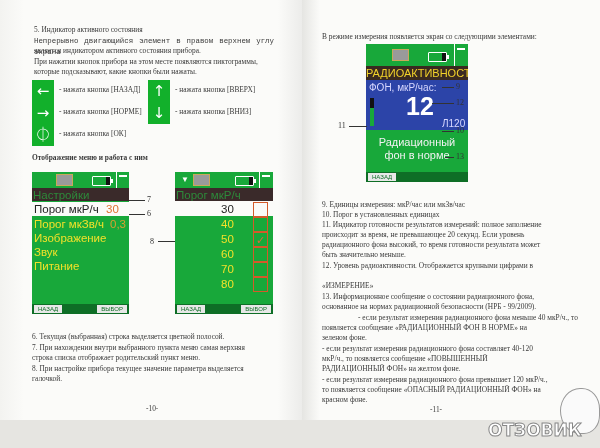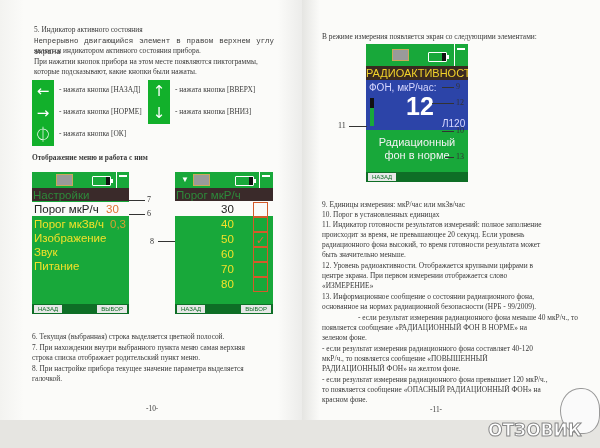--- a/index.html
+++ b/index.html
@@ -165,21 +165,20 @@
   <div class="callout" style="left:143px;top:157px;width:9px;"></div>
   <div class="callout-num" style="left:154px;top:152px;">13</div>
 
   <div class="txt" style="left:20px;top:200px;">9. Единицы измерения: мкР/час или мкЗв/час</div>
   <div class="txt" style="left:20px;top:210px;">10. Порог в установленных единицах</div>
   <div class="txt" style="left:20px;top:220px;">11. Индикатор готовности результатов измерений: полное заполнение</div>
   <div class="txt" style="left:20px;top:230px;">происходит за время, не превышающее 20 секунд. Если уровень</div>
   <div class="txt" style="left:20px;top:240px;">радиационного фона высокий, то время готовности результата может</div>
   <div class="txt" style="left:20px;top:250px;">быть значительно меньше.</div>
   <div class="txt" style="left:20px;top:261px;">12. Уровень радиоактивности. Отображается крупными цифрами в</div>
-  <div class="txt" style="left:20px;top:271px;">центре экрана. При первом измерении отображается слово</div>
   <div class="txt" style="left:20px;top:281px;">«ИЗМЕРЕНИЕ»</div>
   <div class="txt" style="left:20px;top:292px;">13. Информационное сообщение о состоянии радиационного фона,</div>
   <div class="txt" style="left:20px;top:302px;">основанное на нормах радиационной безопасности (НРБ - 99/2009).</div>
   <div class="txt" style="left:20px;top:313px;margin-left:36px;">- если результат измерения радиационного фона меньше 40 мкР/ч., то</div>
   <div class="txt" style="left:20px;top:323px;">появляется сообщение «РАДИАЦИОННЫЙ ФОН В НОРМЕ» на</div>
   <div class="txt" style="left:20px;top:333px;">зеленом фоне.</div>
   <div class="txt" style="left:20px;top:344px;">- если результат измерения радиационного фона составляет 40-120</div>
   <div class="txt" style="left:20px;top:354px;">мкР/ч., то появляется сообщение «ПОВЫШЕННЫЙ</div>
   <div class="txt" style="left:20px;top:364px;">РАДИАЦИОННЫЙ ФОН» на желтом фоне.</div>
   <div class="txt" style="left:20px;top:375px;">- если результат измерения радиационного фона превышает 120 мкР/ч.,</div>

